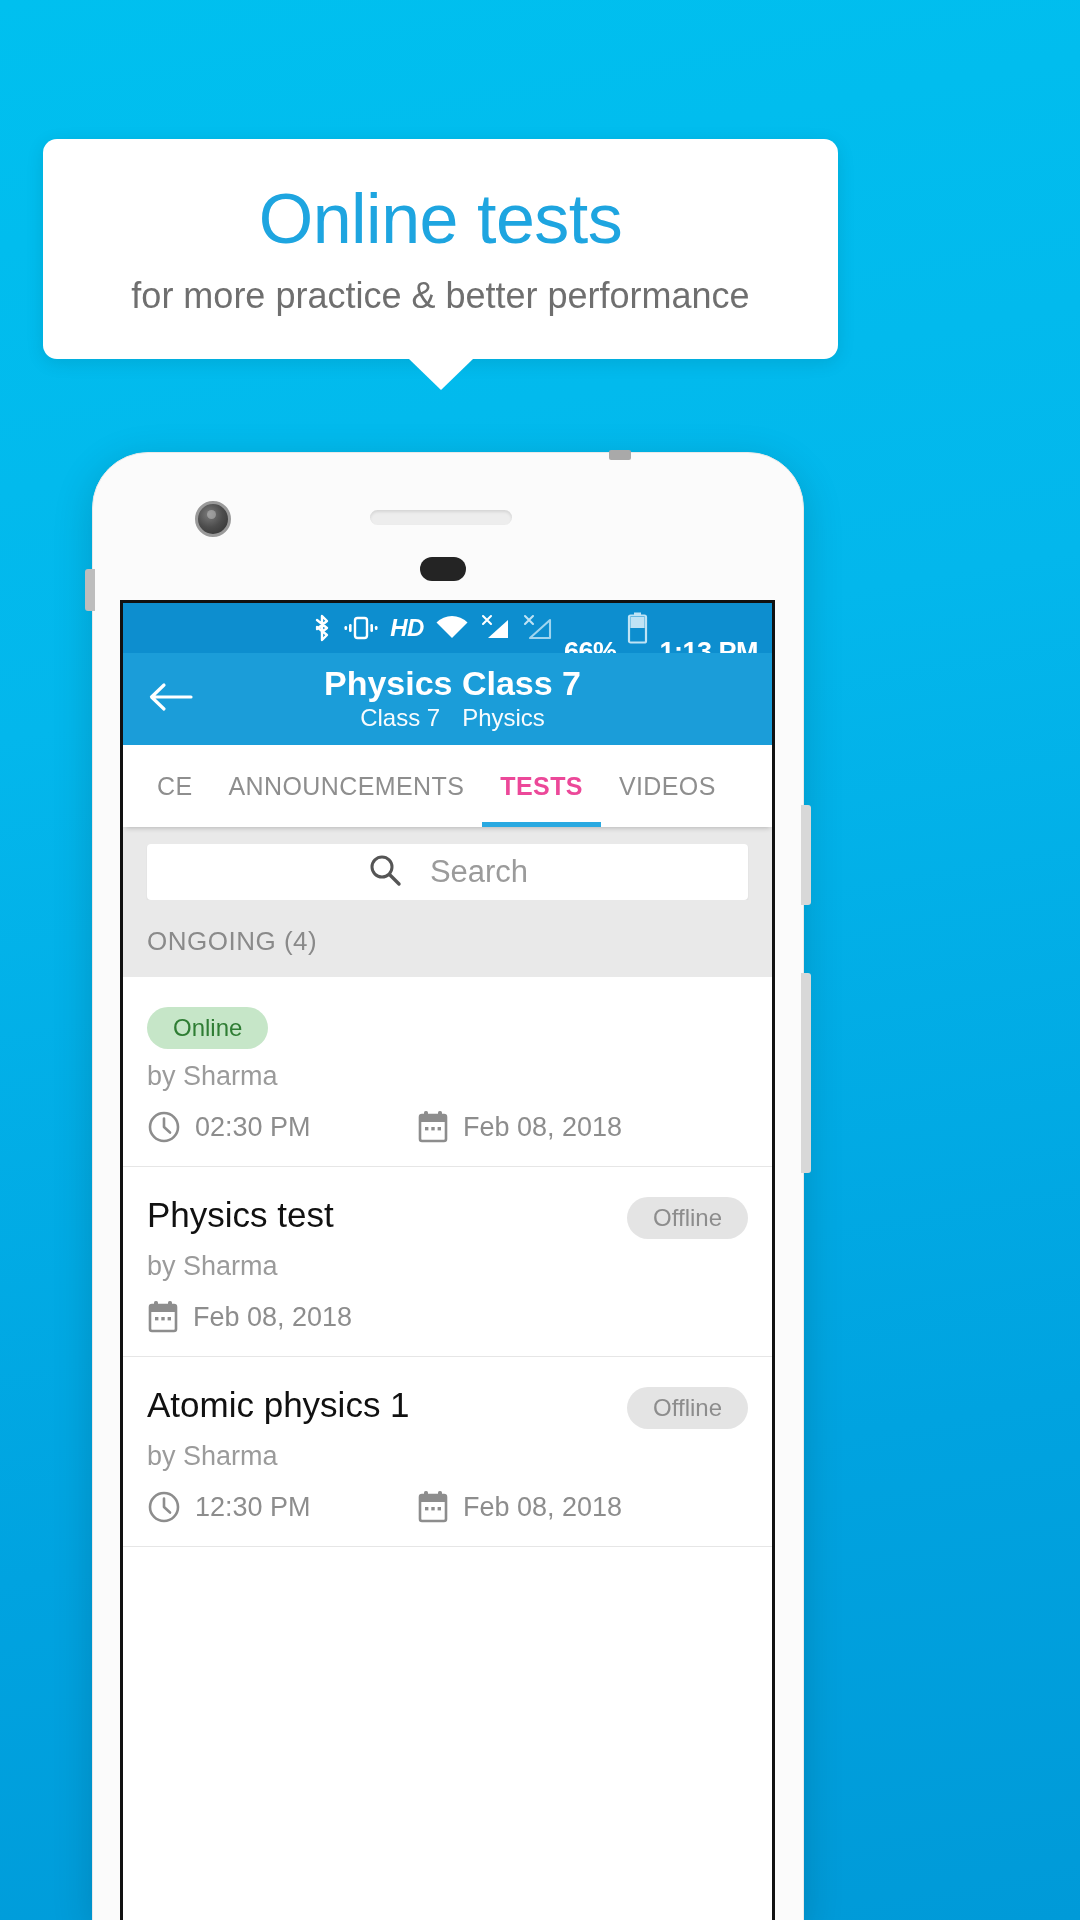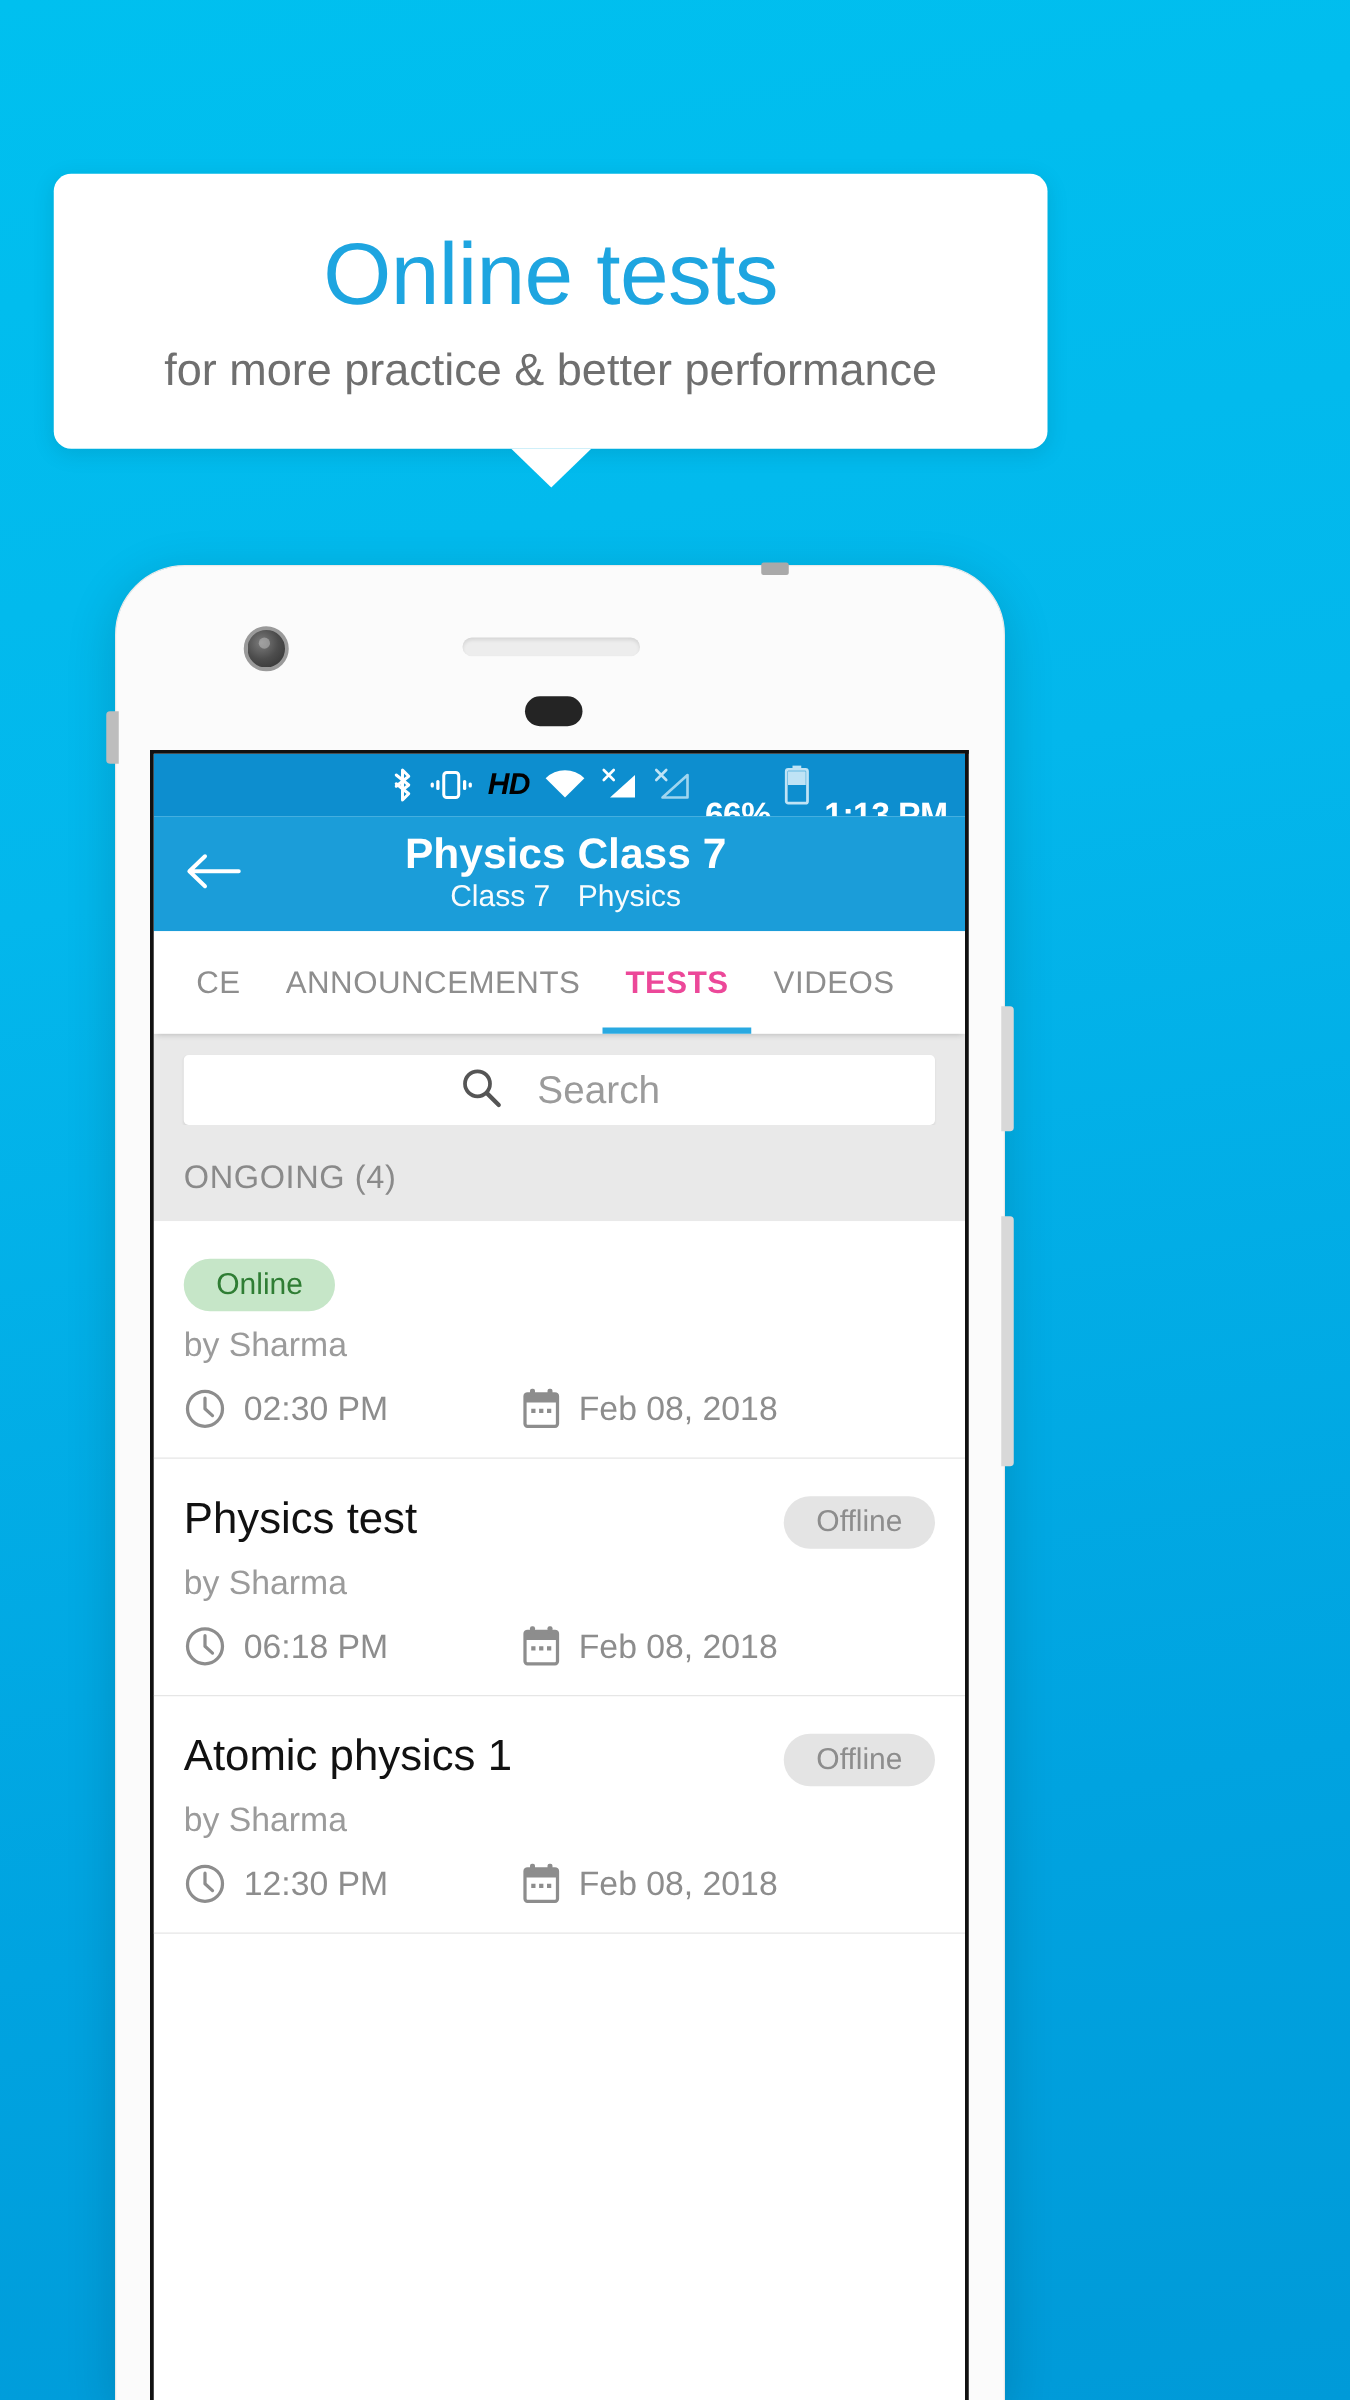--- a/index.html
+++ b/index.html
@@ -173,21 +173,21 @@
     font-size: 27px;
     font-weight: 700;
     letter-spacing: -0.5px;
     color: #fff;
     margin-top: 48px;
   }
   .hd-glyph {
     font-size: 24px;
     font-weight: 700;
     font-style: italic;
-    color: #000000;
+    color: #ffffff;
     letter-spacing: -0.5px;
   }
 
   
   #appbar {
     height: 92px;
     background: #1b9dd9;
     position: relative;
     display: flex;
     align-items: center;
@@ -470,29 +470,20 @@
         </div>
       </div>
 
       <div class="test-item">
         <div class="item-head">
           <div class="item-title">Physics test</div>
           <div class="badge offline">Offline</div>
         </div>
         <div class="item-author">by Sharma</div>
         <div class="item-meta">
-          <div class="meta-cell time">
-            <span class="meta-icon">
-              <svg width="34" height="34" viewBox="0 0 34 34">
-                  <circle cx="17" cy="17" r="14" fill="none" stroke="#8d8d8d" stroke-width="2.6"></circle>
-                  <path d="M17 8.5 L17 17 L23 22.5" fill="none" stroke="#8d8d8d" stroke-width="2.6" stroke-linecap="round" stroke-linejoin="round"></path>
-                </svg>
-            </span>
-            <span>06:18 PM</span>
-          </div>
           <div class="meta-cell date">
             <span class="meta-icon">
               <svg width="32" height="34" viewBox="0 0 32 34">
                 <rect x="3" y="5" width="26" height="26" rx="2" fill="none" stroke="#8d8d8d" stroke-width="2.6"></rect>
                 <rect x="3" y="5" width="26" height="7" fill="#8d8d8d"></rect>
                 <rect x="7" y="1" width="4" height="6" rx="1.6" fill="#8d8d8d"></rect>
                 <rect x="21" y="1" width="4" height="6" rx="1.6" fill="#8d8d8d"></rect>
                 <rect x="8" y="17" width="3.4" height="3.4" fill="#8d8d8d"></rect>
                 <rect x="14.3" y="17" width="3.4" height="3.4" fill="#8d8d8d"></rect>
                 <rect x="20.6" y="17" width="3.4" height="3.4" fill="#8d8d8d"></rect>

